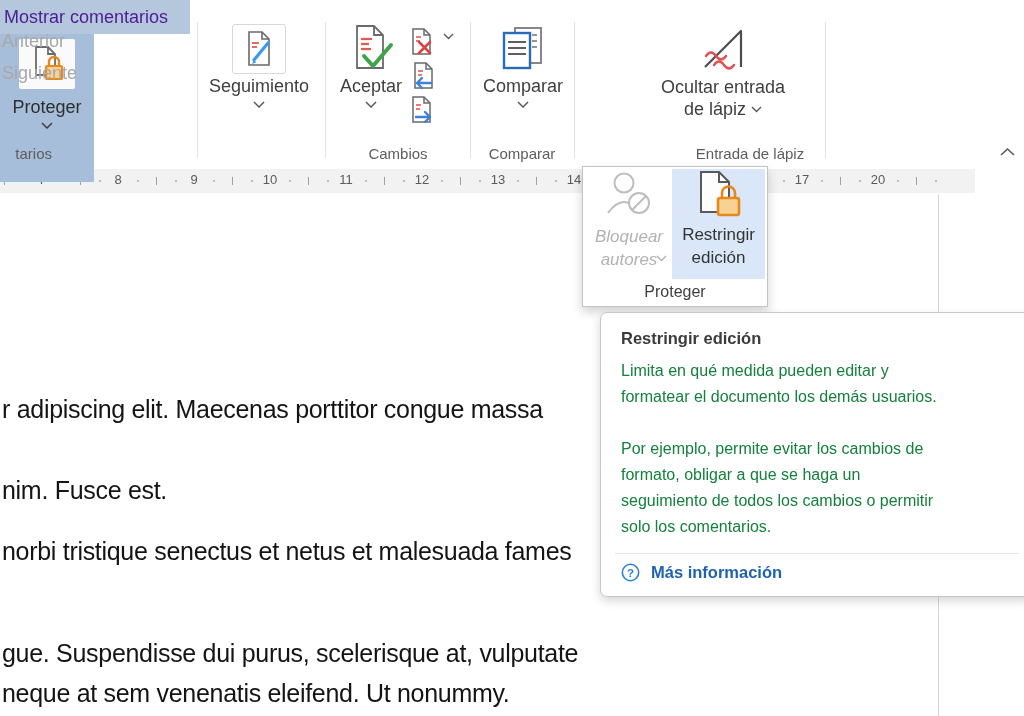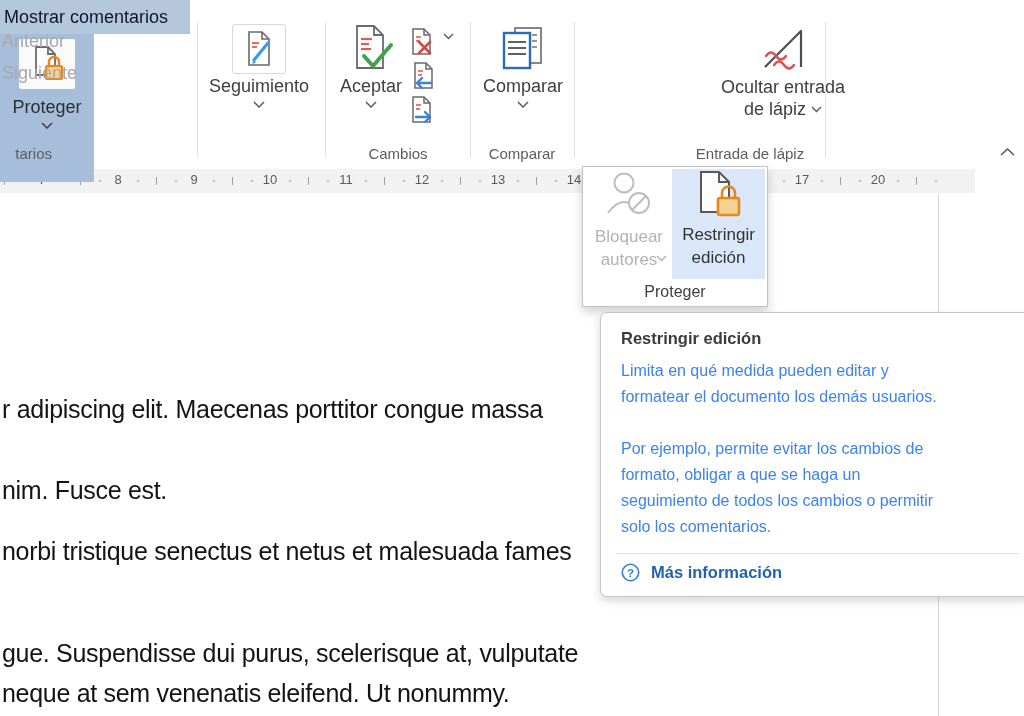--- a/index.html
+++ b/index.html
@@ -13,21 +13,21 @@
              border:1px solid #bdd0e8;border-radius:5px;display:flex;align-items:center;
              padding-left:16px;gap:9px;box-sizing:border-box;}
   #share-btn span{color:#2862ae;font-weight:700;font-size:21px;letter-spacing:.3px;}
   
   #ribbon{position:absolute;left:0;top:0;width:1024px;height:168px;background:#fff;z-index:2;}
   #ribbon-bottom{position:absolute;left:0;top:167px;width:1024px;height:1px;background:#e7e7e7;}
   .vsep{position:absolute;top:22px;height:136px;width:1px;background:#e2e2e2;}
   .pane-item{position:absolute;font-size:18px;color:#a8a8a8;white-space:nowrap;}
   #show-comments{left:0;top:92px;width:190px;height:34px;background:#b4c7dd;display:flex;
                  align-items:center;padding-left:4px;box-sizing:border-box;}
-  #show-comments span{color:#0f172a;font-size:18px;}
+  #show-comments span{color:#4c1d95;font-size:18px;}
   .group-label{position:absolute;top:145px;font-size:15px;color:#5d5d5d;text-align:center;white-space:nowrap;}
   .ribbon-btn{position:absolute;display:flex;flex-direction:column;align-items:center;
               color:#3f3f3f;font-size:18px;white-space:nowrap;cursor:default;}
   .icon-slot{height:54px;display:flex;align-items:center;justify-content:center;}
   .icon-box{width:52px;height:48px;border:1px solid #d8d8d8;border-radius:3px;background:#fff;
             display:flex;align-items:center;justify-content:center;}
   .chev{margin-top:4px;}
   .small-btn{position:absolute;width:32px;height:30px;display:flex;align-items:center;justify-content:center;}
   #protect-btn{left:578px;top:20px;width:94px;height:148px;background:#a6beda;
                display:flex;flex-direction:column;align-items:center;padding-top:5px;box-sizing:border-box;}
@@ -43,31 +43,31 @@
   .ruler-dot{position:absolute;top:11px;width:2px;height:2px;border-radius:50%;background:#ababab;}
   
   #doc{position:absolute;left:0;top:190px;width:1024px;height:526px;z-index:1;}
   #page-edge{position:absolute;left:938px;top:4px;width:1px;height:522px;background:#d6d6d6;}
   #doc-heading{position:absolute;left:2px;top:0;font-size:28px;color:#121212;letter-spacing:-.3px;white-space:nowrap;}
   .docline{position:absolute;left:2px;font-size:25px;color:#141414;letter-spacing:-.3px;white-space:nowrap;}
   
   #protect-menu{position:absolute;left:582px;top:166px;width:186px;height:141px;background:#fff;
                 border:1px solid #c3c3c3;box-shadow:0 5px 10px rgba(0,0,0,.18);z-index:5;box-sizing:border-box;}
   .menu-item{position:absolute;display:flex;flex-direction:column;align-items:center;font-size:17px;}
-  #mi-block{left:3px;top:2px;width:86px;height:110px;color:#b2b2b2;}
+  #mi-block{left:3px;top:2px;width:86px;height:110px;color:#b2b2b2;font-style:italic;}
   #mi-restrict{left:89px;top:2px;width:93px;height:110px;background:#dae7f8;color:#333;}
   .menu-item .mi-label{margin-top:2px;line-height:23px;text-align:center;white-space:pre-line;}
   #mi-block-chev{position:absolute;left:73px;top:88px;}
   #menu-group-label{position:absolute;left:0;bottom:5px;width:100%;text-align:center;font-size:16px;color:#3f3f3f;}
   
   #tooltip{position:absolute;left:600px;top:312px;width:432px;height:285px;background:#fff;
            border:1px solid #c8c8c8;border-radius:7px;box-shadow:0 4px 10px rgba(0,0,0,.16);
            z-index:6;padding:16px 20px;box-sizing:border-box;}
   #tooltip-title{font-size:16.5px;font-weight:700;color:#3b3b3b;}
-  .tip-p{margin-top:10px;font-size:16px;color:#3b82f6;line-height:26px;white-space:pre-line;}
+  .tip-p{margin-top:10px;font-size:16px;color:#15803d;line-height:26px;white-space:pre-line;}
   #tip-p2{margin-top:26px;}
   #tip-divider{position:absolute;left:14px;top:240px;width:404px;height:1px;background:#e5e5e5;}
   #tip-link-row{position:absolute;left:20px;top:250px;display:flex;align-items:center;gap:11px;cursor:pointer;}
   #tip-link-row span{font-size:16.5px;font-weight:700;color:#1f62b0;}
 </style>
 </head>
 <body>
 
 <div id="app">
 
@@ -197,21 +197,21 @@
           <path d="M19 22 v-4 a5 5 0 0 1 10 0 v4" fill="none" stroke="#e8871c" stroke-width="2.4"></path>
           <rect x="16" y="22" width="16" height="13" rx="1.5" fill="#f7d292" stroke="#e8871c" stroke-width="2.2"></rect>
         </svg>
       </div>
       <span class="lbl">Proteger</span>
       <svg class="chev" width="12" height="7" viewBox="0 0 12 7">
         <polyline points="1,1 6,6 11,1" fill="none" stroke="#3f3f3f" stroke-width="1.5"></polyline>
       </svg>
     </div>
 
-    <div class="ribbon-btn" id="ink-btn" style="left:720px;top:22px;width:126px">
+    <div class="ribbon-btn" id="ink-btn" style="left:660px;top:22px;width:126px">
       <div class="icon-slot">
         <svg width="46" height="46" viewBox="0 0 46 46">
           <polyline points="5,41 41,5 41,41" fill="none" stroke="#4d4d4d" stroke-width="2.2" stroke-linejoin="round"></polyline>
           <path d="M6 30 q5 -7 10 0 t10 0" fill="none" stroke="#e25050" stroke-width="2.4" stroke-linecap="round"></path>
           <path d="M14 39 q5 -7 10 0 t10 0" fill="none" stroke="#e25050" stroke-width="2.4" stroke-linecap="round"></path>
         </svg>
       </div>
       <span class="lbl">Ocultar entrada</span>
       <span class="lbl" style="display:inline-flex;align-items:center;gap:5px">
         <span>de lápiz</span>

